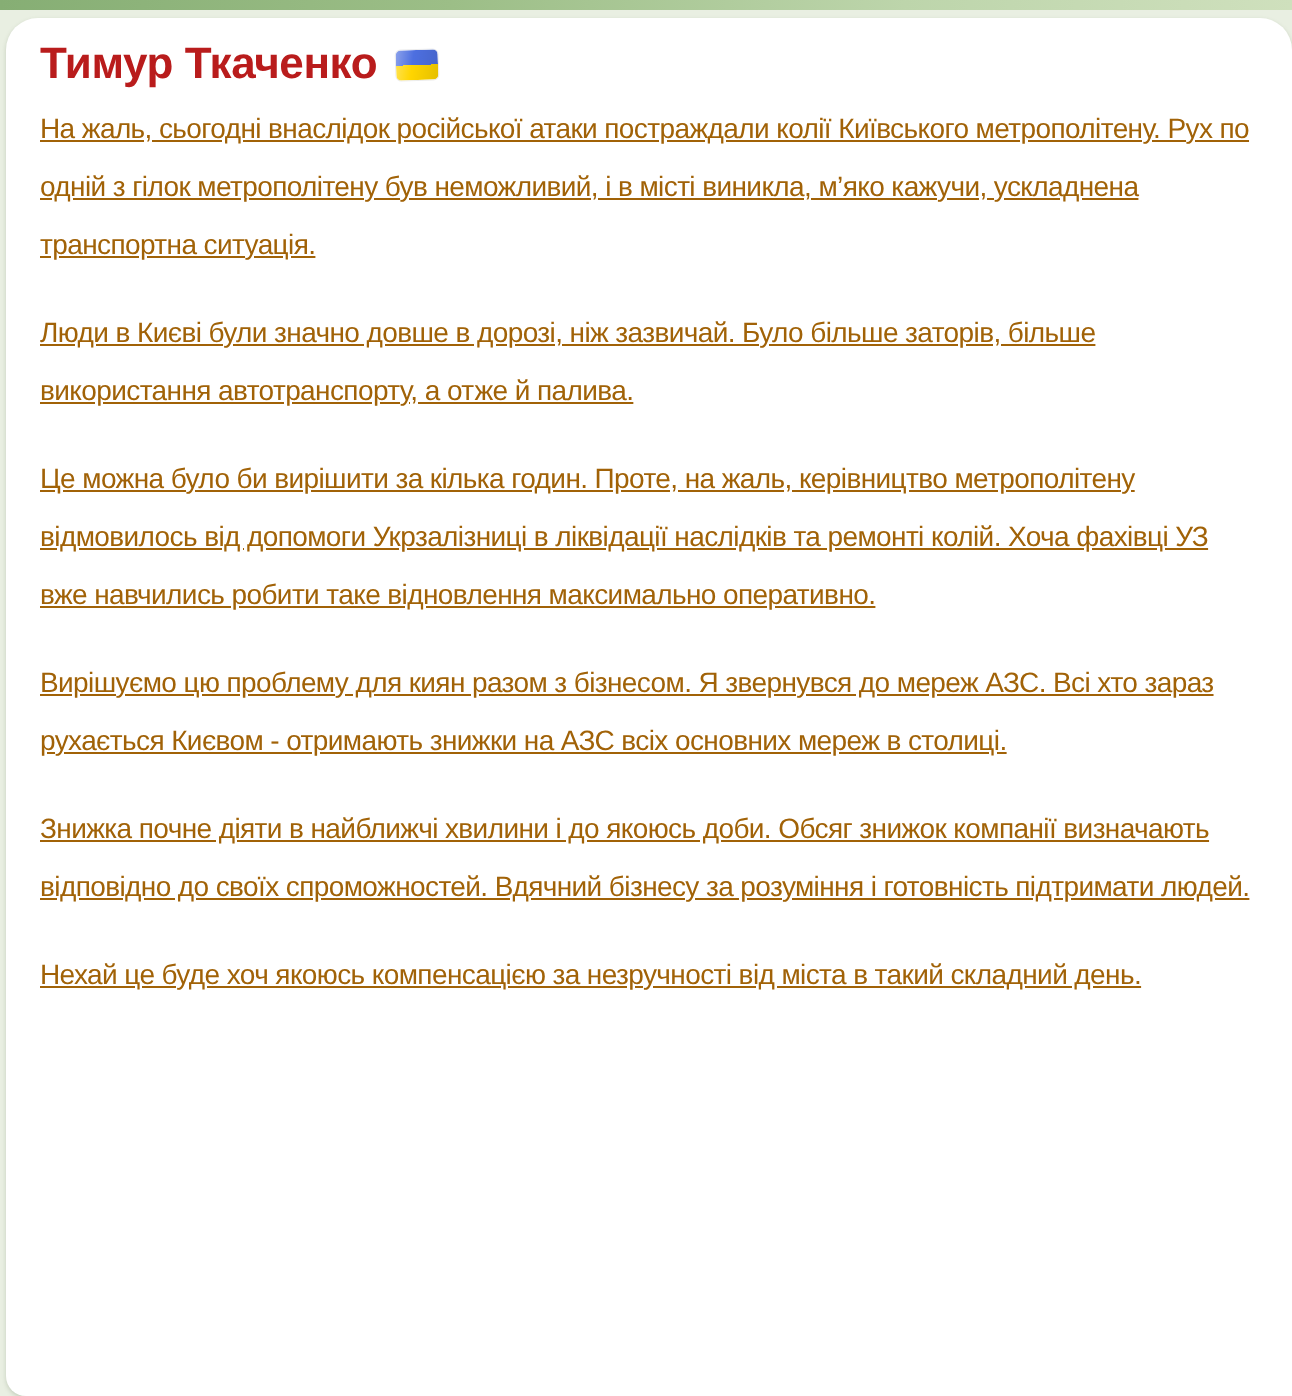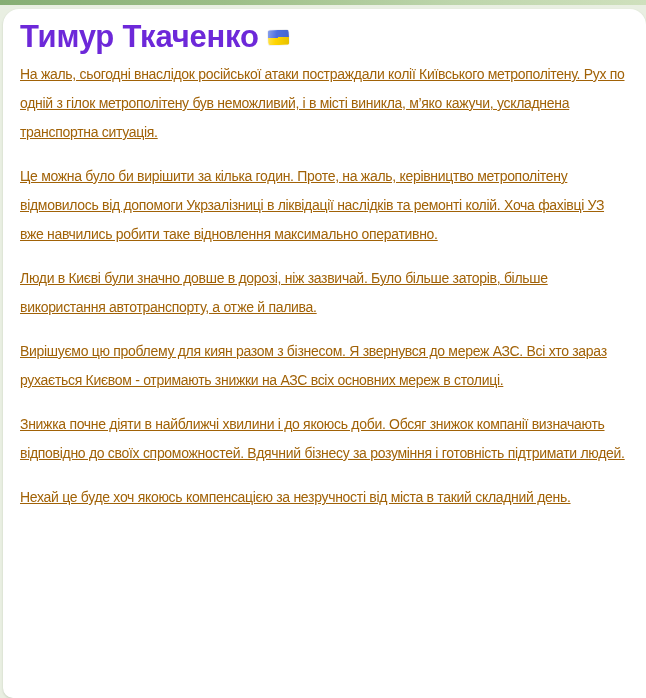--- a/index.html
+++ b/index.html
@@ -28,23 +28,23 @@
     padding: 8px 16px 10px 17px;
     box-sizing: border-box;
   }
   .header-row {
     display: flex;
     align-items: center;
     gap: 9px;
     margin: 2px 0 5px 0;
   }
   .author-name {
-    color: #6d28d9;
+    color: #b91c1c;
     font-weight: bold;
-    font-size: 31px;
+    font-size: 22px;
     letter-spacing: -0.2px;
     cursor: pointer;
     text-align: center;
   }
   .flag {
     display: inline-block;
     width: 21px; height: 15px;
     border-radius: 2.5px;
     transform: rotate(-2deg);
     background-image:
@@ -70,20 +70,20 @@
   <div class="wallpaper-edge"></div>
 
   <div class="bubble">
     <div class="header-row">
       <span class="author-name">Тимур Ткаченко</span>
       <span class="flag"></span>
     </div>
 
     <div class="body-text">
       <p>На жаль, сьогодні внаслідок російської атаки постраждали колії Київського метрополітену. Рух по одній з гілок метрополітену був неможливий, і в місті виникла, м’яко кажучи, ускладнена транспортна ситуація.</p>
+      <p>Люди в Києві були значно довше в дорозі, ніж зазвичай. Було більше заторів, більше використання автотранспорту, а отже й палива.</p>
       <p>Це можна було би вирішити за кілька годин. Проте, на жаль, керівництво метрополітену відмовилось від допомоги Укрзалізниці в ліквідації наслідків та ремонті колій. Хоча фахівці УЗ вже навчились робити таке відновлення максимально оперативно.</p>
-      <p>Люди в Києві були значно довше в дорозі, ніж зазвичай. Було більше заторів, більше використання автотранспорту, а отже й палива.</p>
       <p>Вирішуємо цю проблему для киян разом з бізнесом. Я звернувся до мереж АЗС. Всі хто зараз рухається Києвом - отримають знижки на АЗС всіх основних мереж в столиці.</p>
       <p>Знижка почне діяти в найближчі хвилини і до якоюсь доби. Обсяг знижок компанії визначають відповідно до своїх спроможностей. Вдячний бізнесу за розуміння і готовність підтримати людей.</p>
       <p>Нехай це буде хоч якоюсь компенсацією за незручності від міста в такий складний день.</p>
     </div>
   </div>
 </div>
 
 </body></html>

